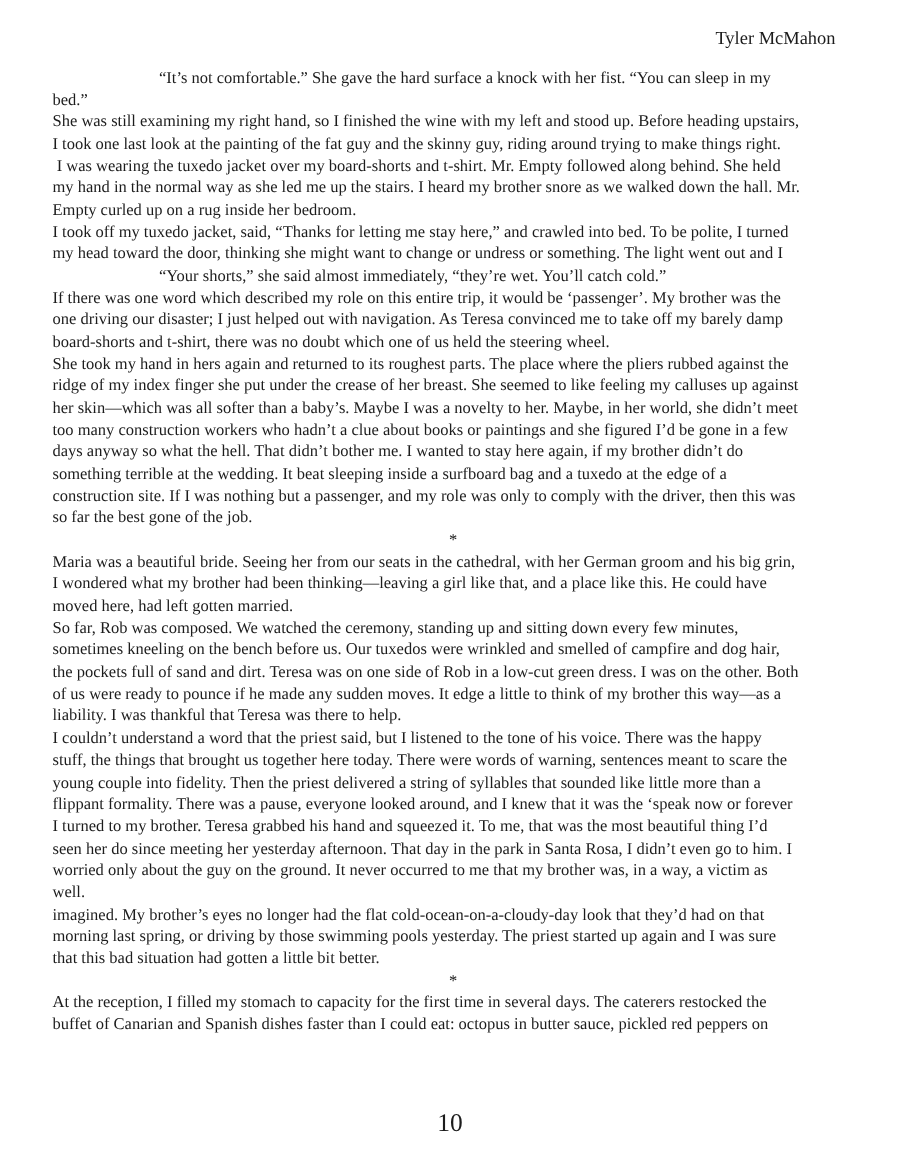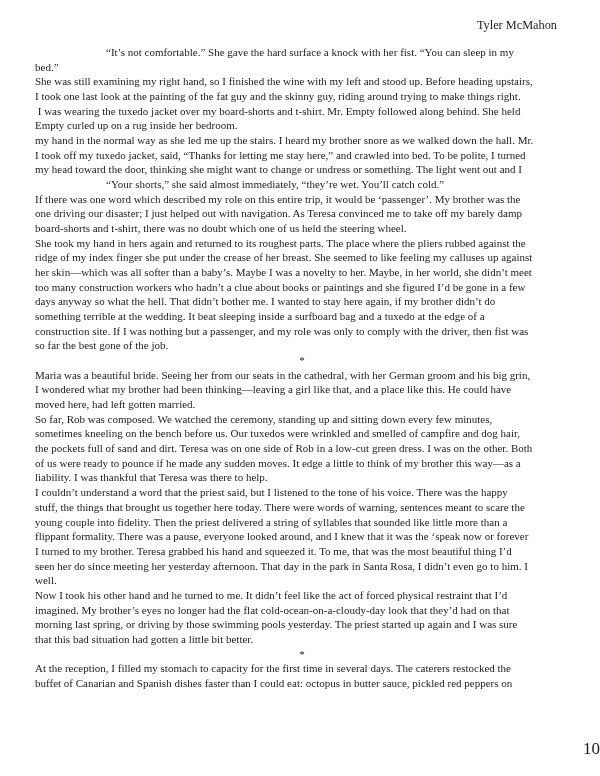--- a/index.html
+++ b/index.html
@@ -43,70 +43,70 @@
   }
   .line.separator {
     text-align: center;
     white-space: normal;
   }
   .page-number {
     position: absolute;
     top: 740px;
     left: 0;
     width: 100%;
-    text-align: right;
+    text-align: center;
     font-size: 17px;
     line-height: 18px;
   }
 </style>
 </head>
 <body>
 
 <div class="page">
   <div class="page-header">Tyler McMahon</div>
 
   <div class="page-body">
       <div class="line first-indent">“It’s not comfortable.” She gave the hard surface a knock with her fist. “You can sleep in my</div>
       <div class="line">bed.”</div>
       <div class="line">She was still examining my right hand, so I finished the wine with my left and stood up. Before heading upstairs,</div>
       <div class="line">I took one last look at the painting of the fat guy and the skinny guy, riding around trying to make things right.</div>
       <div class="line">&nbsp;I was wearing the tuxedo jacket over my board-shorts and t-shirt. Mr. Empty followed along behind. She held</div>
+      <div class="line">my hand in the normal way as she led me up the stairs. I heard my brother snore as we walked down the hall. Mr.</div>
       <div class="line">Empty curled up on a rug inside her bedroom.</div>
-      <div class="line">my hand in the normal way as she led me up the stairs. I heard my brother snore as we walked down the hall. Mr.</div>
       <div class="line">I took off my tuxedo jacket, said, “Thanks for letting me stay here,” and crawled into bed. To be polite, I turned</div>
       <div class="line">my head toward the door, thinking she might want to change or undress or something. The light went out and I</div>
       <div class="line first-indent">“Your shorts,” she said almost immediately, “they’re wet. You’ll catch cold.”</div>
       <div class="line">If there was one word which described my role on this entire trip, it would be ‘passenger’. My brother was the</div>
       <div class="line">one driving our disaster; I just helped out with navigation. As Teresa convinced me to take off my barely damp</div>
       <div class="line">board-shorts and t-shirt, there was no doubt which one of us held the steering wheel.</div>
       <div class="line">She took my hand in hers again and returned to its roughest parts. The place where the pliers rubbed against the</div>
       <div class="line">ridge of my index finger she put under the crease of her breast. She seemed to like feeling my calluses up against</div>
       <div class="line">her skin—which was all softer than a baby’s. Maybe I was a novelty to her. Maybe, in her world, she didn’t meet</div>
       <div class="line">too many construction workers who hadn’t a clue about books or paintings and she figured I’d be gone in a few</div>
       <div class="line">days anyway so what the hell. That didn’t bother me. I wanted to stay here again, if my brother didn’t do</div>
       <div class="line">something terrible at the wedding. It beat sleeping inside a surfboard bag and a tuxedo at the edge of a</div>
-      <div class="line">construction site. If I was nothing but a passenger, and my role was only to comply with the driver, then fist was</div>
+      <div class="line">construction site. If I was nothing but a passenger, and my role was only to comply with the driver, then this was</div>
       <div class="line">so far the best gone of the job.</div>
       <div class="line separator">*</div>
       <div class="line">Maria was a beautiful bride. Seeing her from our seats in the cathedral, with her German groom and his big grin,</div>
       <div class="line">I wondered what my brother had been thinking—leaving a girl like that, and a place like this. He could have</div>
       <div class="line">moved here, had left gotten married.</div>
       <div class="line">So far, Rob was composed. We watched the ceremony, standing up and sitting down every few minutes,</div>
       <div class="line">sometimes kneeling on the bench before us. Our tuxedos were wrinkled and smelled of campfire and dog hair,</div>
       <div class="line">the pockets full of sand and dirt. Teresa was on one side of Rob in a low-cut green dress. I was on the other. Both</div>
       <div class="line">of us were ready to pounce if he made any sudden moves. It edge a little to think of my brother this way—as a</div>
       <div class="line">liability. I was thankful that Teresa was there to help.</div>
       <div class="line">I couldn’t understand a word that the priest said, but I listened to the tone of his voice. There was the happy</div>
       <div class="line">stuff, the things that brought us together here today. There were words of warning, sentences meant to scare the</div>
       <div class="line">young couple into fidelity. Then the priest delivered a string of syllables that sounded like little more than a</div>
       <div class="line">flippant formality. There was a pause, everyone looked around, and I knew that it was the ‘speak now or forever</div>
       <div class="line">I turned to my brother. Teresa grabbed his hand and squeezed it. To me, that was the most beautiful thing I’d</div>
       <div class="line">seen her do since meeting her yesterday afternoon. That day in the park in Santa Rosa, I didn’t even go to him. I</div>
+      <div class="line">worried only about the guy on the ground. It never occurred to me that my brother was, in a way, a victim as</div>
       <div class="line">well.</div>
-      <div class="line">Now I took his other hand and he turned to me. It didn’t feel like the act of forced physical restraint that I’d</div>
       <div class="line">imagined. My brother’s eyes no longer had the flat cold-ocean-on-a-cloudy-day look that they’d had on that</div>
       <div class="line">morning last spring, or driving by those swimming pools yesterday. The priest started up again and I was sure</div>
       <div class="line">that this bad situation had gotten a little bit better.</div>
       <div class="line separator">*</div>
       <div class="line">At the reception, I filled my stomach to capacity for the first time in several days. The caterers restocked the</div>
       <div class="line">buffet of Canarian and Spanish dishes faster than I could eat: octopus in butter sauce, pickled red peppers on</div>
     </div>
 
   <div class="page-number">10</div>
 </div>

